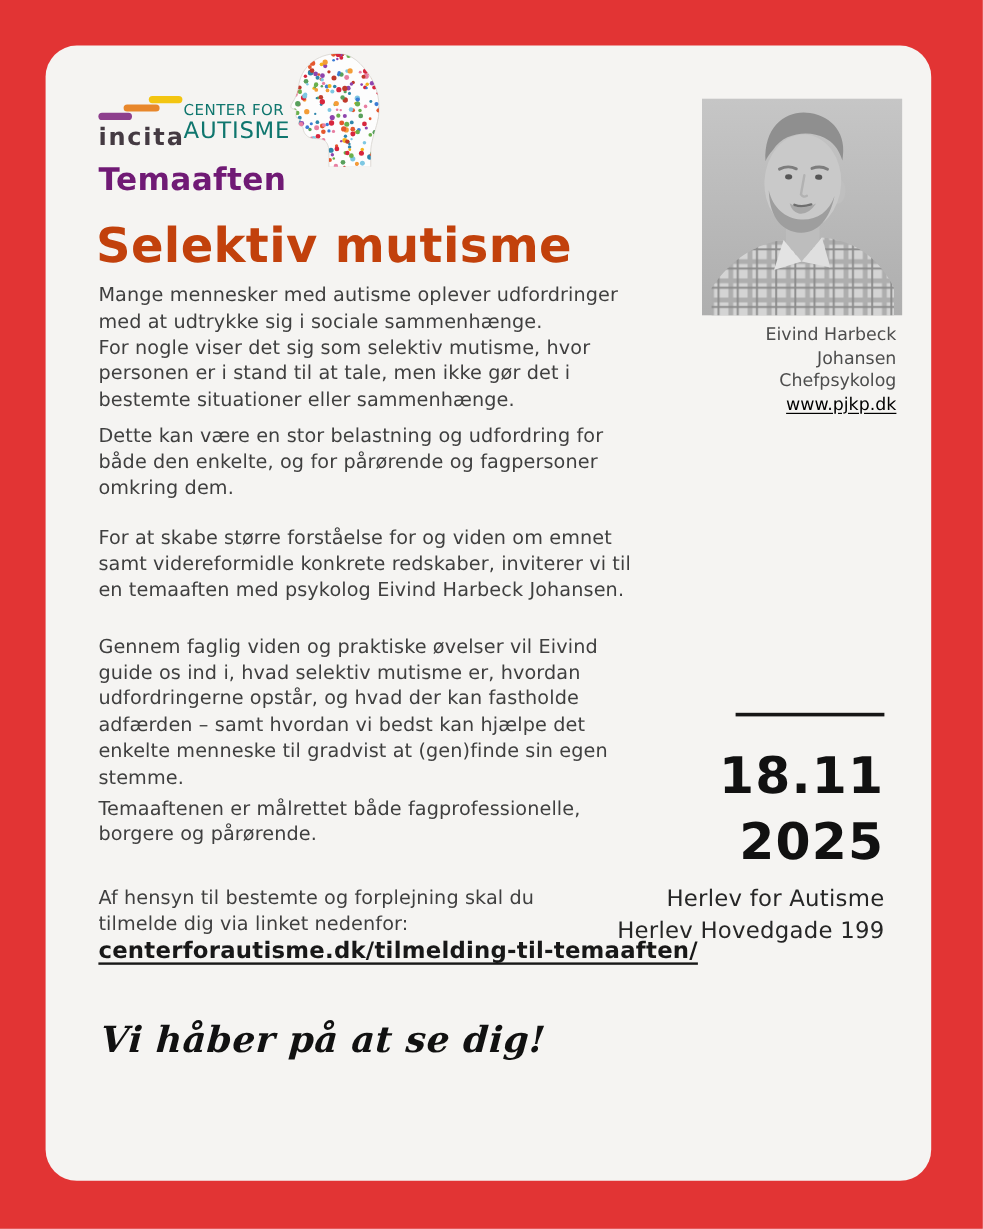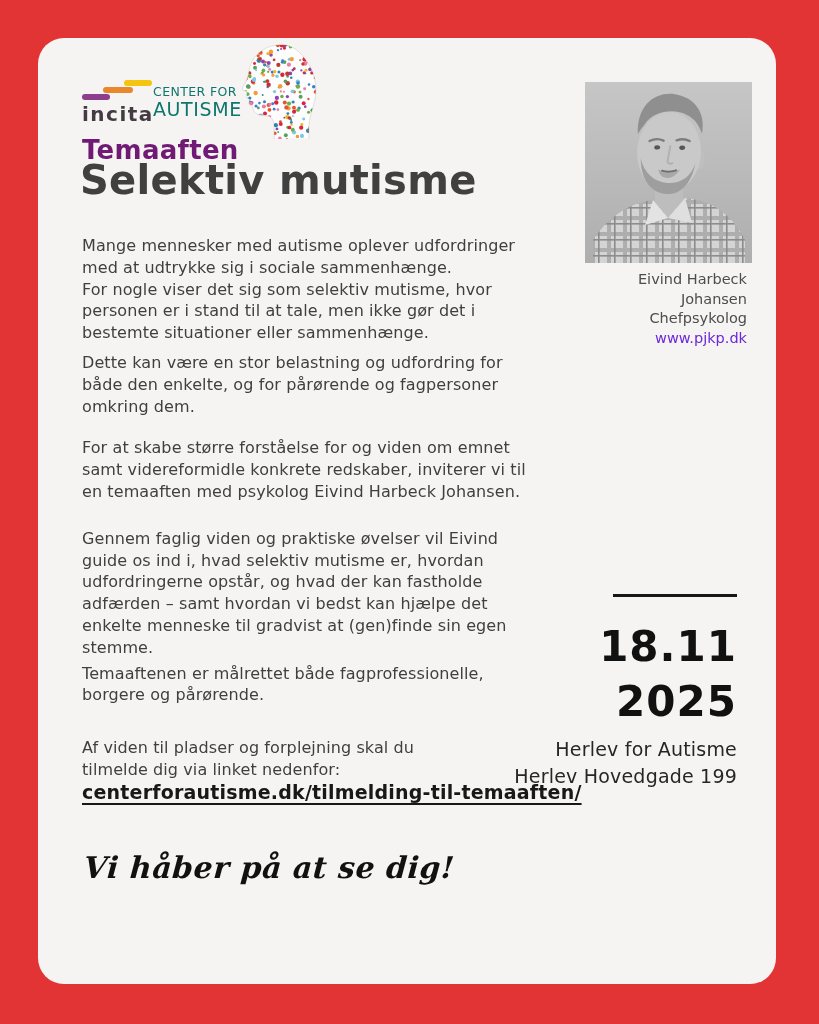--- a/index.html
+++ b/index.html
@@ -28,22 +28,22 @@
   .org-line1 { font-size:12.5px; letter-spacing:0.4px; font-weight:500; line-height:14px; }
   .org-line2 { font-size:19px; letter-spacing:0.6px; font-weight:500; line-height:21px; }
   .head-logo { position:absolute; left:197px; top:5px; width:86px; height:94px; }
 
   
   .kicker {
     position:absolute; left:44px; top:97px; font-size:26px; font-weight:600;
     color:#701a75; letter-spacing:0.3px;
   }
   .heading {
-    position:absolute; left:42px; top:119px; font-size:40px; font-weight:800;
-    color:#404040; letter-spacing:0.3px;
+    position:absolute; left:42px; top:144px; font-size:40px; font-weight:800;
+    color:#c2410c; letter-spacing:0.3px;
   }
 
   
   .body-col { position:absolute; left:44px; top:197px; width:512px; }
   .body-col p {
     font-size:16px; line-height:21.8px; color:#3f3f3f;
     white-space:pre-line; letter-spacing:0.1px;
   }
   .p1 { margin-bottom:8px; }
   .p2 { margin-bottom:20px; }
@@ -63,21 +63,21 @@
     transform:skewX(-4deg); letter-spacing:0.5px;
   }
 
   
   .photo { position:absolute; left:547px; top:44px; width:167px; height:181px; }
   .photo svg { display:block; width:100%; height:100%; }
   .speaker-caption {
     position:absolute; left:547px; top:232px; width:162px;
     text-align:right; font-size:14.5px; line-height:19.5px; color:#4d4d4d;
   }
-  .speaker-site { color:#6d28d9; text-underline-offset:2px; cursor:pointer;margin-top:34px; }
+  .speaker-site { color:#000000; text-decoration:underline; text-underline-offset:2px; cursor:pointer;margin-top:34px; }
 
   
   .event-block { position:absolute; right:39px; top:556px; text-align:right; }
   .event-rule { width:124px; height:3px; background:#161616; margin-left:auto; margin-bottom:22px; }
   .event-big { font-size:42px; font-weight:800; line-height:55px; color:#111; letter-spacing:1px; }
   .event-addr { font-size:19px; line-height:27px; color:#262626; margin-top:7px; letter-spacing:0.2px; }
 </style>
 </head>
 <body>
 
@@ -384,21 +384,21 @@
 samt videreformidle konkrete redskaber, inviterer vi til
 en temaaften med psykolog Eivind Harbeck Johansen.</p>
     <p class="p4">Gennem faglig viden og praktiske øvelser vil Eivind
 guide os ind i, hvad selektiv mutisme er, hvordan
 udfordringerne opstår, og hvad der kan fastholde
 adfærden – samt hvordan vi bedst kan hjælpe det
 enkelte menneske til gradvist at (gen)finde sin egen
 stemme.</p>
     <p class="p5">Temaaftenen er målrettet både fagprofessionelle,
 borgere og pårørende.</p>
-    <p class="p6">Af viden til pladser og forplejning skal du
+    <p class="p6">Af hensyn til bestemte og forplejning skal du
 tilmelde dig via linket nedenfor:</p>
     <a class="signup-link">centerforautisme.dk/tilmelding-til-temaaften/</a>
   </div>
 
   <div class="closing">Vi håber på at se dig!</div>
 
   <div class="photo">
     <svg viewBox="0 0 167 181" xmlns="http://www.w3.org/2000/svg">
       <defs>
         <linearGradient id="bgGrad" x1="0" y1="0" x2="0" y2="1">

